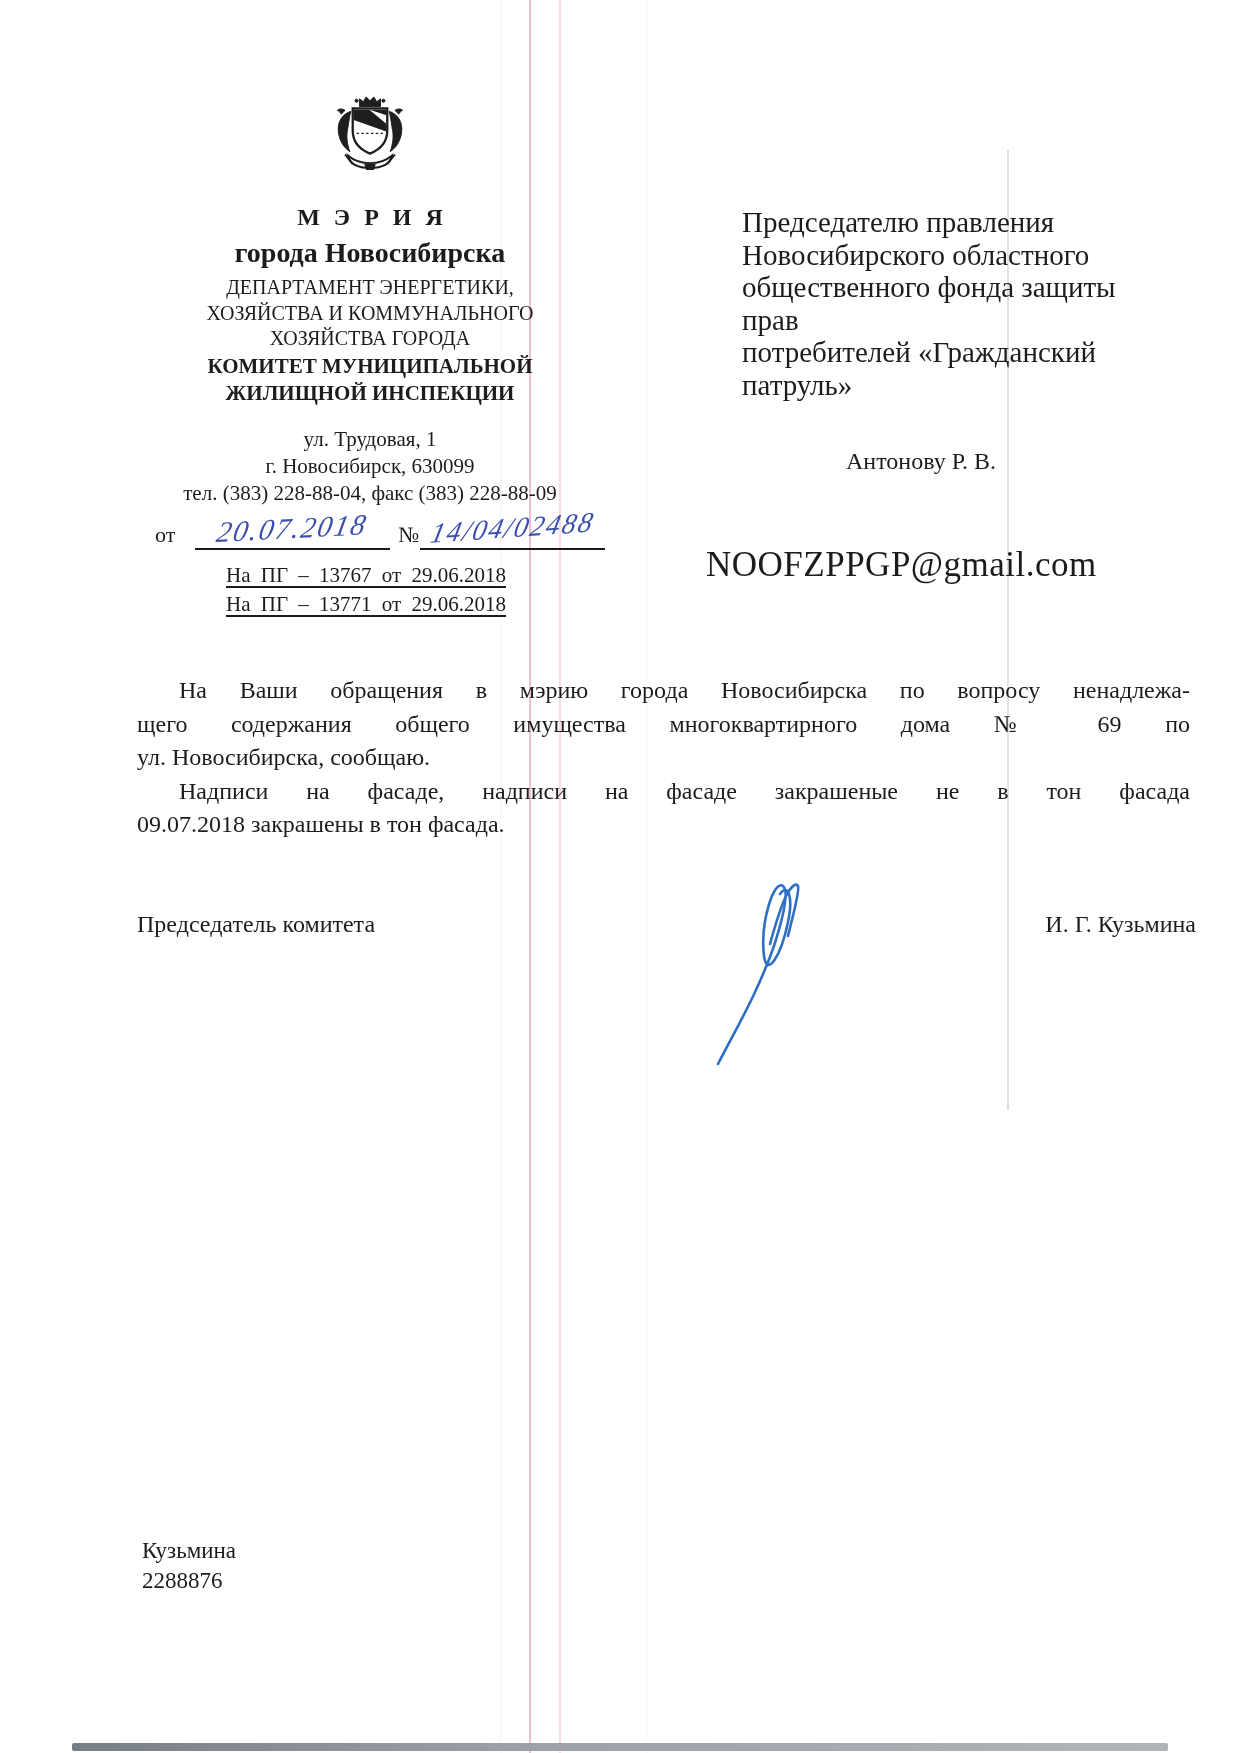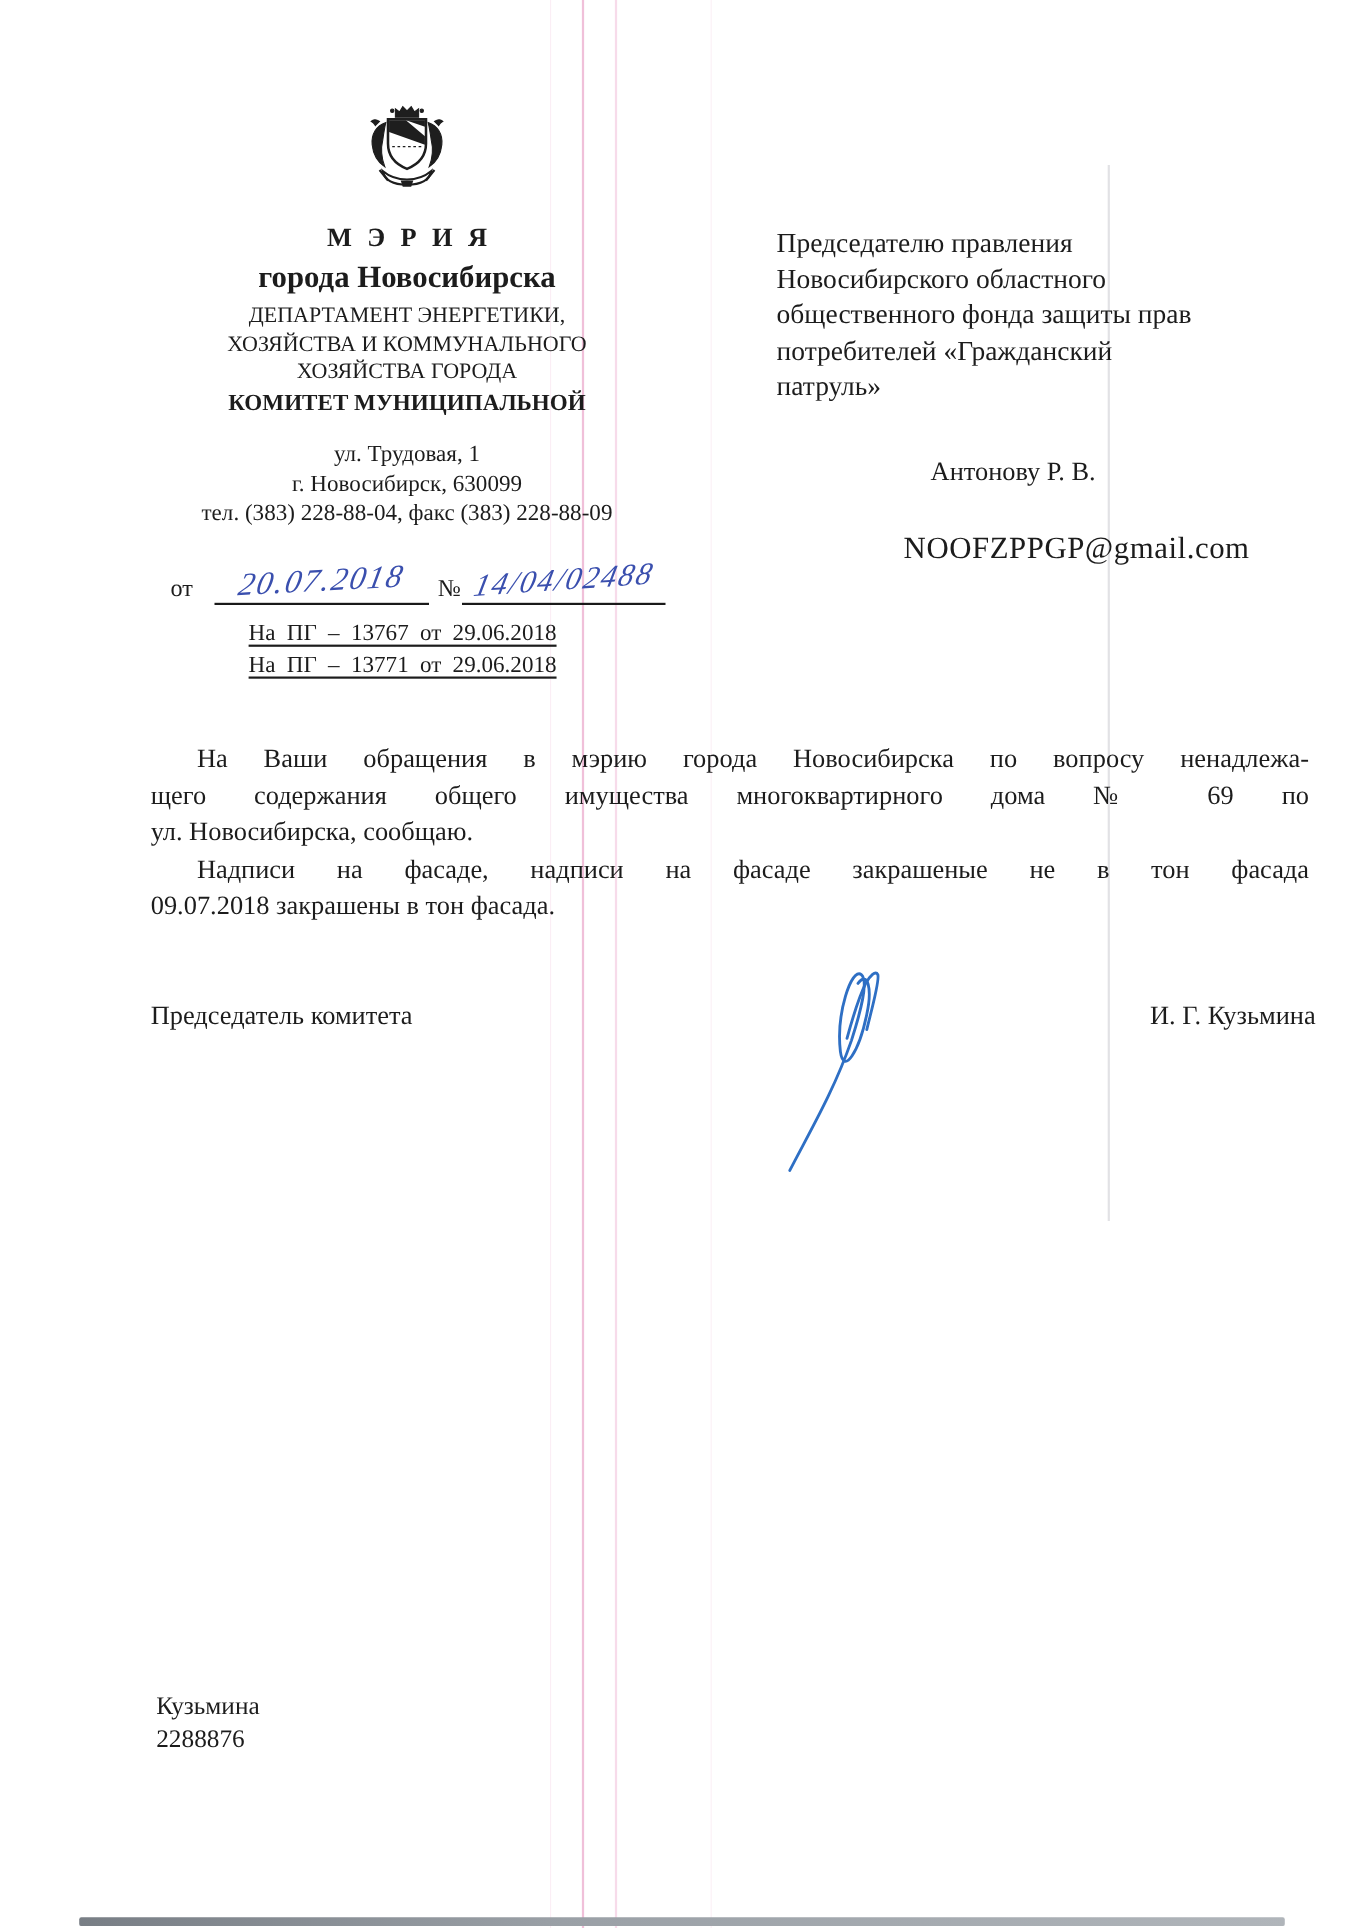--- a/index.html
+++ b/index.html
@@ -75,23 +75,23 @@
   .refs{position:absolute;left:226px;top:561px;font-size:21px;line-height:28.5px;}
   .ref-line{
     text-decoration:underline;
     text-underline-offset:4px;
     text-decoration-thickness:1.5px;
     word-spacing:5px;
     white-space:nowrap;
   }
   
   .right-col{position:absolute;left:706px;top:206px;width:430px;}
-  .rcpt-line{font-size:25px;line-height:32.5px;}
+  .rcpt-line{font-size:29px;line-height:32.5px;margin-left:36px;}
   .rcpt-name{font-size:24px;margin-top:47px;text-align:center;}
-  .rcpt-email{font-size:28px;margin-top:40px;letter-spacing:.5px;text-align:right;}
+  .rcpt-email{font-size:35px;margin-top:70px;letter-spacing:.5px;}
   
   .body-text{
     position:absolute;left:137px;top:674px;width:1053px;
     font-size:24px;line-height:33.5px;
   }
   .bline{text-align:justify;}
   .bline.just{text-align-last:justify;}
   .bline.indent{padding-left:42px;}
   
   .sig-title{position:absolute;left:137px;top:911px;font-size:24px;font-family:Liberation Serif, serif;}
@@ -140,20 +140,21 @@
     </div>
     <div class="org-title">МЭРИЯ</div>
     <div class="org-subtitle">города Новосибирска</div>
     <div class="dept-block">
       <div class="dept-line">ДЕПАРТАМЕНТ ЭНЕРГЕТИКИ,</div>
       <div class="dept-line">ХОЗЯЙСТВА И КОММУНАЛЬНОГО</div>
       <div class="dept-line">ХОЗЯЙСТВА ГОРОДА</div>
     </div>
     <div class="committee-block">
       <div class="committee-line">КОМИТЕТ МУНИЦИПАЛЬНОЙ</div>
+      <div class="committee-line">ЖИЛИЩНОЙ ИНСПЕКЦИИ</div>
     </div>
     <div class="address-block">
       <div class="addr-line">ул. Трудовая, 1</div>
       <div class="addr-line">г. Новосибирск, 630099</div>
       <div class="addr-line">тел. (383) 228-88-04, факс (383) 228-88-09</div>
     </div>
   </div>
 
   <div class="outgoing">
     <span class="lbl lbl-date">от</span>

